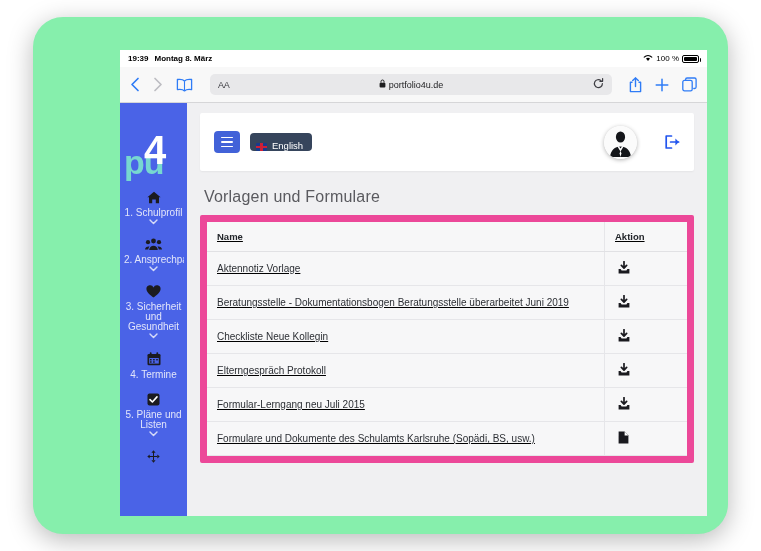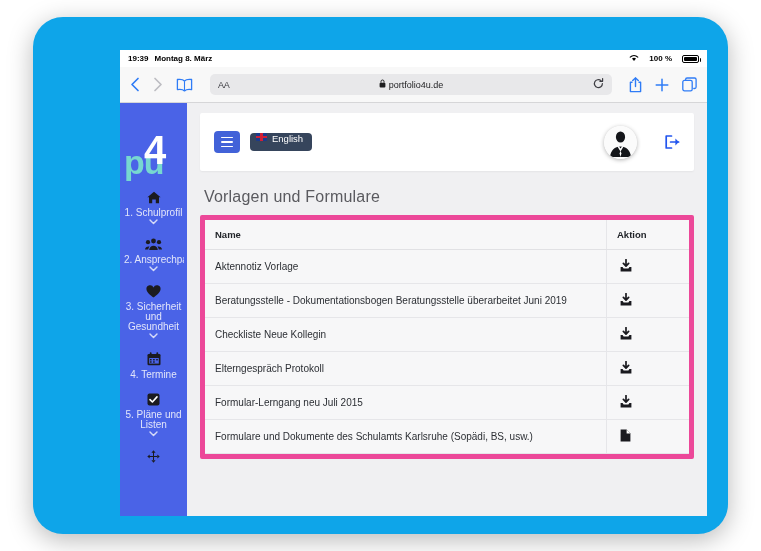--- a/index.html
+++ b/index.html
@@ -14,21 +14,21 @@
     font-family: "Liberation Sans", sans-serif;
   }
 
   
   #device-frame {
     position: absolute;
     left: 33px;
     top: 17px;
     width: 695px;
     height: 517px;
-    background: #0ea5e9;
+    background: #86efac;
     border-radius: 30px;
     box-shadow: 0 6px 26px rgba(0,0,0,0.28);
   }
   #device-screen {
     position: absolute;
     left: 87px;
     top: 33px;
     width: 587px;
     height: 466px;
     background: #f2f2f4;
@@ -41,21 +41,21 @@
     height: 17px;
     background: #ffffff;
     display: flex;
     align-items: center;
     padding: 0 8px;
     font-size: 8px;
     color: #000;
     font-family: "Liberation Sans", sans-serif;
   }
   .sb-left { display: flex; align-items: center; gap: 6px; font-weight: 600; }
-  .sb-right { margin-left: auto; display: flex; align-items: center; gap: 10px; font-weight: 700;}
+  .sb-right { margin-left: auto; display: flex; align-items: center; gap: 3px; font-weight: 400;}
   .battery-shape {
     display: inline-block;
     width: 17px; height: 8px;
     border: 1px solid #000;
     border-radius: 2px;
     position: relative;
     box-sizing: border-box;
   }
   .battery-shape::after {
     content:"";
@@ -202,21 +202,21 @@
     border: none;
   }
   #menu-toggle span { display:block; width: 12px; height: 1.6px; background: #fff; border-radius: 1px; }
   #lang-button {
     margin-left: 10px;
     background: #36455c;
     color: #ffffff;
     border-radius: 4px;
     height: 18px;
     display: flex;
-    align-items: flex-start;
+    align-items: flex-end;
     gap: 5px;
     padding: 0 9px 0 6px;
     font-size: 9.5px;
     cursor: pointer;
   }
   .flag-uk {
     width: 11px; height: 8px;
     background: #1b3a8c;
     position: relative;
     border-radius: 1px;
@@ -245,23 +245,24 @@
     font-size: 16px;
     color: #5a5a5f;
     font-weight: 400;
     margin: 17px 0 9px 4px;
     letter-spacing: 0.2px;
   }
 
   
   #table-card {
     background: #f7f7f8;
-    border: 5px solid #ec4899;
+    border: 7px solid #ec4899;
     border-radius: 2px;
     overflow: hidden;
+    text-decoration: underline;
   }
   table { width: 100%; border-collapse: collapse; table-layout: fixed; }
   th {
     text-align: left;
     font-size: 9.5px;
     color: #22252a;
     font-weight: bold;
     padding: 9px 10px;
     border-bottom: 1px solid #e1e1e4;
     background: #f7f7f8;

